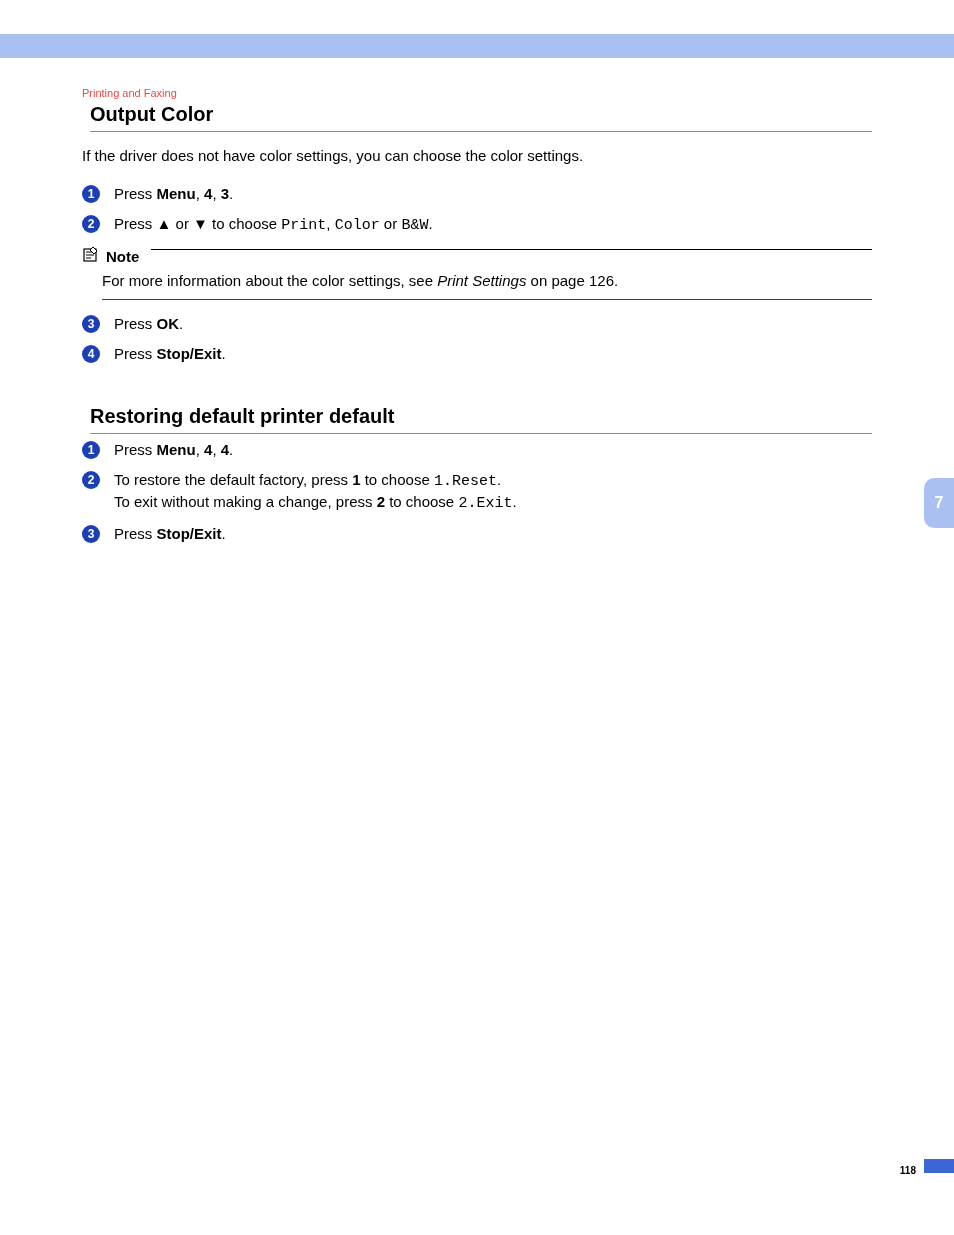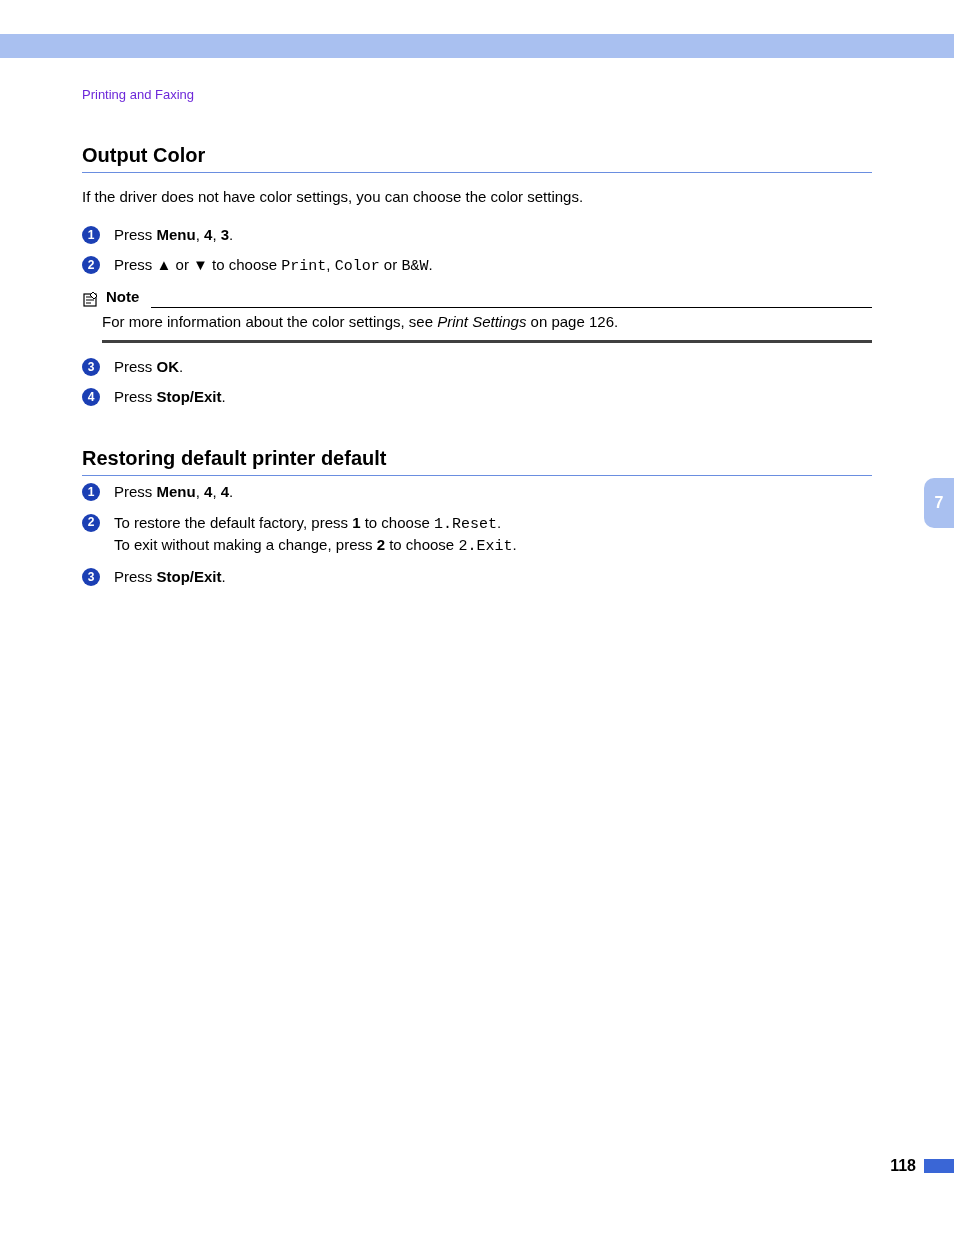--- a/index.html
+++ b/index.html
@@ -23,28 +23,27 @@
     width: 954px;
     height: 1235px;
   }
   .content {
     position: absolute;
     left: 82px;
     top: 86px;
     width: 790px;
   }
   .breadcrumb {
-    font-size: 13px;
-    color: #6d28d9;
-    margin-bottom: 38px;
+    font-size: 11px;
+    color: #ef4444;
   }
   h2.sec {
     font-size: 20px;
     font-weight: bold;
-    margin: 0 0 4px 0;
+    margin: 0 0 4px 8px;
     padding-bottom: 3px;
     border-bottom: 1px solid #6a8ee0;
   }
   .intro {
     margin: 14px 0 18px 0;
   }
   .step {
     display: flex;
     align-items: flex-start;
     margin: 6px 0 10px 0;
@@ -62,34 +61,34 @@
     justify-content: center;
     margin-right: 14px;
     margin-top: 1px;
   }
   .step-body { flex: 1 1 auto; }
   .mono { font-family: "Courier New", monospace; }
   .b { font-weight: bold; }
   .note-block { margin: 10px 0 14px 0; }
   .note-head {
     display: flex;
-    align-items: flex-end;
+    align-items: flex-start;
   }
   .note-head svg { flex: 0 0 auto; margin-right: 6px; }
   .note-label { font-weight: bold; margin-right: 12px; }
   .note-line {
     flex: 1 1 auto;
     height: 1px;
     background: #000;
     margin-top: 2px;
   }
   .note-body {
     margin: 4px 0 0 20px;
     padding-bottom: 8px;
-    border-bottom: 3px solid #404040;
+    border-bottom: 1px solid #404040;
   }
   .ital { font-style: italic; }
   .section-gap { height: 28px; }
   .sidetab {
     position: absolute;
     right: 0;
     top: 478px;
     width: 30px;
     height: 50px;
     background: #a9c0f0;
@@ -107,21 +106,21 @@
     right: 0;
     bottom: 62px;
     width: 30px;
     height: 14px;
     background: #3a66d6;
   }
   .pagenum {
     position: absolute;
     right: 38px;
     bottom: 58px;
-    font-size: 16px;
+    font-size: 10px;
     font-weight: bold;
   }
   .arrow { font-family: Arial, sans-serif; }
 </style>
 </head>
 <body>
 
 <div class="page">
   <div class="topbar"></div>
 

